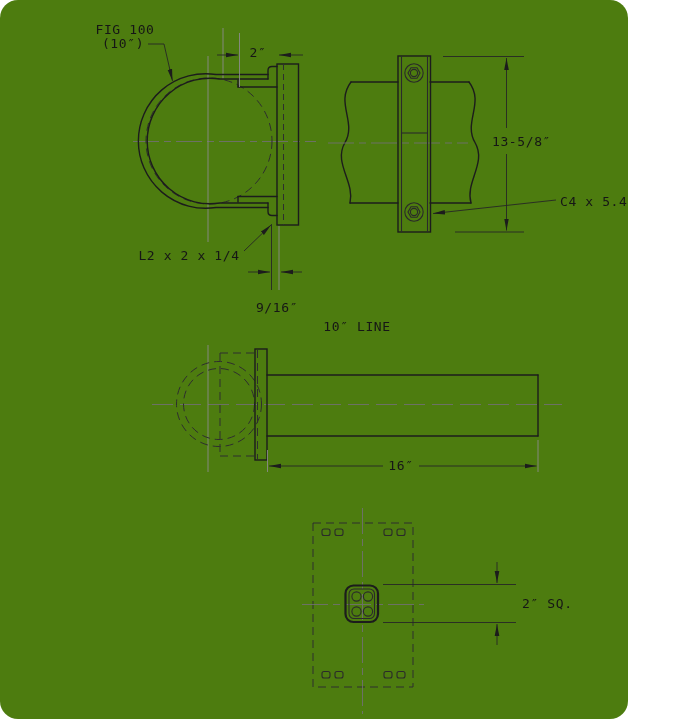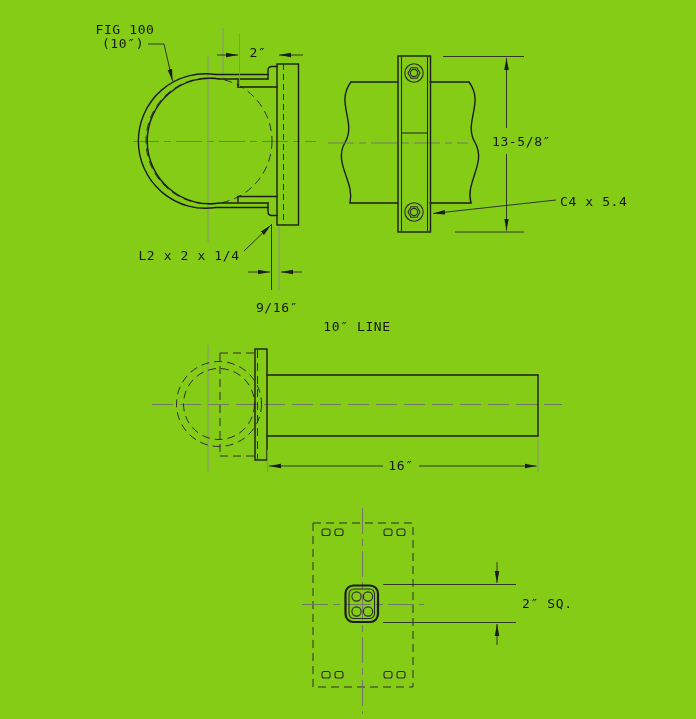--- a/index.html
+++ b/index.html
@@ -1,17 +1,17 @@
 <!DOCTYPE html>
 <html><head>
 <meta charset="utf-8">
 <style>
   html,body{margin:0;padding:0;background:#ffffff;}
-  .stage{position:relative;width:696px;height:719px;background:#84cc16;overflow:hidden;
-         font-family:"DejaVu Sans Mono",monospace;}
+  .stage{position:relative;width:628px;height:719px;background:#4d7c0f;overflow:hidden;
+         font-family:"DejaVu Sans Mono",monospace;border-radius:18px;}
   svg{display:block;}
   
   .main   {stroke:#1c1c1c;stroke-width:1.4;fill:none;stroke-linecap:round;}
   .med    {stroke:#2a2a2a;stroke-width:1.1;fill:none;}
   .hid    {stroke:#2e2e2e;stroke-width:1.0;fill:none;stroke-dasharray:8 5;}
   .hid2   {stroke:#2e2e2e;stroke-width:1.0;fill:none;stroke-dasharray:6 4;}
   .cl     {stroke:#6f6f6f;stroke-width:0.9;fill:none;stroke-dasharray:26 5 7 5;}
   .cl2    {stroke:#6f6f6f;stroke-width:0.9;fill:none;stroke-dasharray:21 7;}
   .thin   {stroke:#8a8a8a;stroke-width:0.9;fill:none;}
   .dim    {stroke:#262626;stroke-width:0.9;fill:none;}

